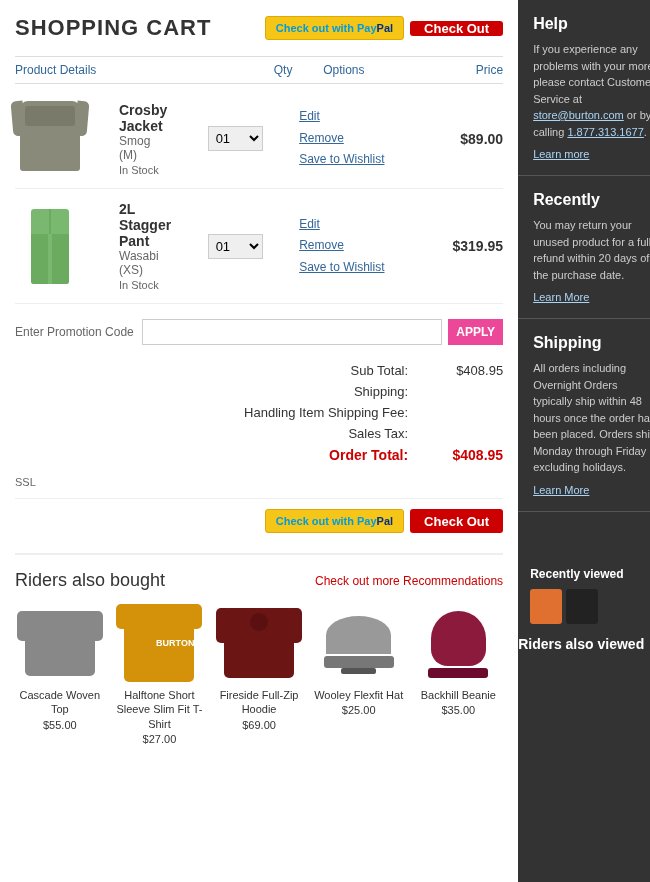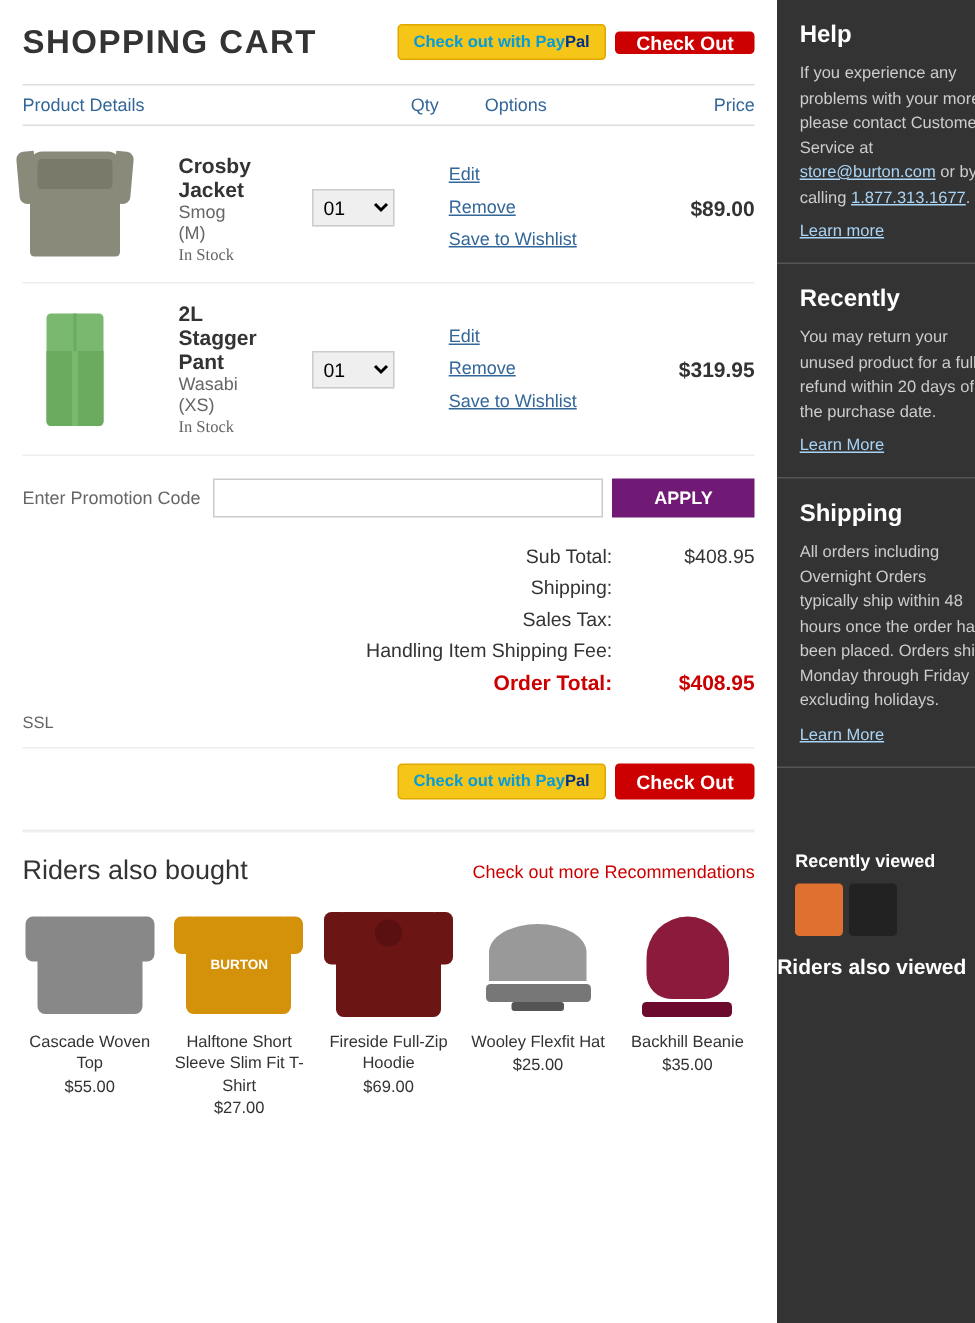--- a/index.html
+++ b/index.html
@@ -22,32 +22,32 @@
     .col-qty { width: 80px; text-align: center; }
     .col-options { width: 100px; }
     .col-price { width: 80px; text-align: right; }
 
     
     .cart-item { display: flex; align-items: center; border-bottom: 1px solid #eee; padding: 12px 0; gap: 24px; }
     .item-img { width: 70px; height: 75px; margin-right: 10px; flex-shrink: 0; }
     .item-info { flex: 1; }
     .item-name { font-weight: bold; font-size: 14px; }
     .item-variant { color: #666; font-size: 12px; }
-    .item-stock { color: #666; font-size: 11px; margin-top: 2px; font-family: Liberation Serif, serif; }
+    .item-stock { color: #666; font-size: 11px; margin-top: 2px; }
     .qty-wrapper { width: 80px; display: flex; flex-direction: column; align-items: center; }
     .qty-select { width: 55px; padding: 3px; border: 1px solid #ccc; font-size: 13px; }
     .item-options { width: 100px; }
     .item-options a { display: block; color: #336699; text-decoration: underline; font-size: 12px; line-height: 1.8; cursor: pointer; }
     .item-price { width: 80px; text-align: right; font-size: 14px; font-weight: bold; }
 
     
     .promo-section { display: flex; align-items: center; margin: 15px 0; }
     .promo-label { font-size: 12px; color: #666; margin-right: 8px; white-space: nowrap; }
     .promo-input { flex: 1; border: 1px solid #ccc; padding: 5px; font-size: 12px; }
-    .apply-btn { background: #701a75; color: #fff; border: none; padding: 6px 28px; font-size: 12px; font-weight: bold; cursor: pointer; margin-left: 6px; }
+    .apply-btn { background: #ec4899; color: #fff; border: none; padding: 6px 8px; font-size: 12px; font-weight: bold; cursor: pointer; margin-left: 6px; }
 
     
     .totals-section { margin: 10px 0; }
     .totals-row { display: flex; justify-content: flex-end; padding: 3px 0; font-size: 13px; }
     .totals-label { width: 200px; text-align: right; padding-right: 15px; }
     .totals-value { width: 80px; text-align: right; }
     .order-total .totals-label { font-weight: bold; color: #cc0000; font-size: 14px; }
     .order-total .totals-value { font-weight: bold; color: #cc0000; font-size: 14px; }
 
     
@@ -180,25 +180,25 @@
     <div class="totals-section">
       <div class="totals-row">
         <span class="totals-label">Sub Total:</span>
         <span class="totals-value">$408.95</span>
       </div>
       <div class="totals-row">
         <span class="totals-label">Shipping:</span>
         <span class="totals-value"></span>
       </div>
       <div class="totals-row">
+        <span class="totals-label">Handling Item Shipping Fee:</span>
+        <span class="totals-value"></span>
+      </div>
+      <div class="totals-row">
         <span class="totals-label">Sales Tax:</span>
-        <span class="totals-value"></span>
-      </div>
-      <div class="totals-row">
-        <span class="totals-label">Handling Item Shipping Fee:</span>
         <span class="totals-value"></span>
       </div>
       <div class="totals-row order-total">
         <span class="totals-label">Order Total:</span>
         <span class="totals-value">$408.95</span>
       </div>
     </div>
 
     <div class="ssl-text">SSL</div>
 
@@ -222,21 +222,21 @@
               <div style="position:absolute;top:0;left:-8px;width:12px;height:30px;background:#888;border-radius:5px 0 0 5px;"></div>
               <div style="position:absolute;top:0;right:-8px;width:12px;height:30px;background:#888;border-radius:0 5px 5px 0;"></div>
             </div>
           </div>
           <div class="rec-name">Cascade Woven Top</div>
           <div class="rec-price">$55.00</div>
         </div>
 
         <div class="rec-item">
           <div class="rec-img">
-            <div style="width:70px;height:65px;background:#d4920a;border-radius:5px;position:relative;display:flex;align-items:center;justify-content:center;">
+            <div style="width:70px;height:78px;background:#d4920a;border-radius:5px;position:relative;display:flex;align-items:center;justify-content:flex-end;">
               <div style="position:absolute;top:0;left:-8px;width:12px;height:25px;background:#d4920a;border-radius:5px 0 0 5px;"></div>
               <div style="position:absolute;top:0;right:-8px;width:12px;height:25px;background:#d4920a;border-radius:0 5px 5px 0;"></div>
               <span style="font-size:9px;color:#fff;font-weight:bold;">BURTON</span>
             </div>
           </div>
           <div class="rec-name">Halftone Short Sleeve Slim Fit T-Shirt</div>
           <div class="rec-price">$27.00</div>
         </div>
 
         <div class="rec-item">

